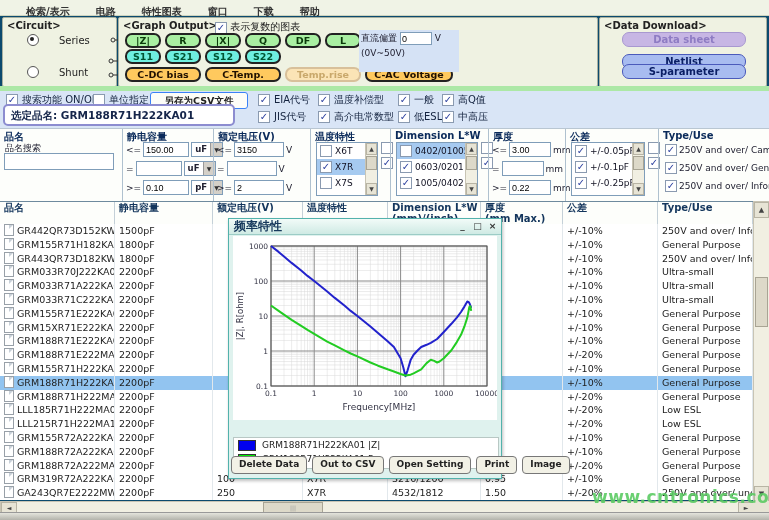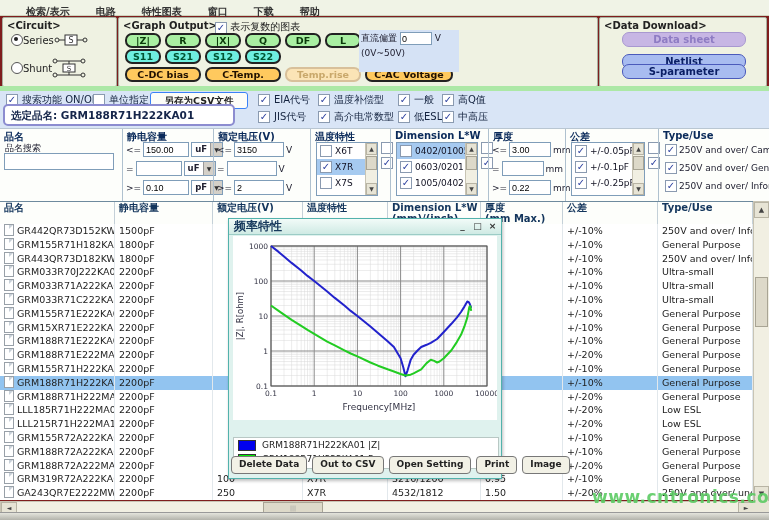--- a/index.html
+++ b/index.html
@@ -1,26 +1,26 @@
 <!DOCTYPE html>
 <html><head>
 <meta charset="utf-8">
 <style>
   html,body{margin:0;padding:0;}
   body{font-family:"DejaVu Sans",sans-serif;background:#888;}
-  .app{position:relative;width:769px;height:520px;background:#7f1d1d;overflow:hidden;outline:1px solid #777;}
+  .app{position:relative;width:769px;height:520px;background:#0c4a6e;overflow:hidden;outline:1px solid #777;}
 
   
   .menubar{position:absolute;left:0;top:0;width:769px;height:15px;background:#F0F3E6;border-bottom:1px solid #CFD4BF;}
   .mitem{display:inline-block;font-size:10px;font-weight:bold;color:#333;padding:1px 0 0 0;margin-left:26px;cursor:default;}
 
   
   .panel{position:absolute;top:17px;height:68px;border:1px solid #A8B0A0;background:#EFF2E2;border-radius:2px;}
   .ptitle{position:absolute;left:4px;top:2px;font-size:10px;font-weight:bold;color:#222;}
-  .radiorow{position:absolute;left:8px;display:flex;align-items:center;gap:0;font-size:10px;color:#222;}
+  .radiorow{position:absolute;left:24px;display:flex;align-items:flex-end;gap:20px;font-size:10px;color:#222;}
   .radio{width:10px;height:10px;border-radius:50%;border:1px solid #555;background:#fff;display:inline-block;position:relative;}
   .radio.on:after{content:"";position:absolute;left:2px;top:2px;width:4px;height:4px;border-radius:50%;background:#222;}
 
   .btnrow{position:absolute;left:6px;display:flex;gap:4px;}
   .gbtn{display:inline-block;text-align:center;font-weight:bold;font-size:9.5px;border:2px solid #222;border-radius:7px;height:11px;line-height:11px;padding:0 2px;cursor:pointer;white-space:nowrap;}
   .gbtn.green{background:#A9EFA2;color:#0A3A0A;width:28px;}
   .gbtn.cyan{background:#6FF0E0;color:#053;width:28px;}
   .gbtn.orange{background:#FFC95E;color:#201000;}
   .gbtn.orange.dis{background:#FBE4B6;color:#C9A86B;border-color:#D8C09A;cursor:default;}
 

